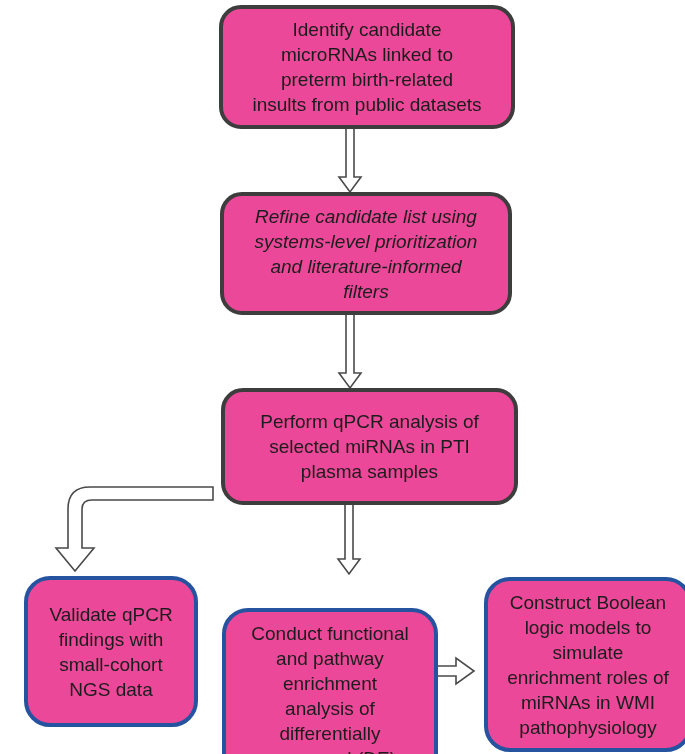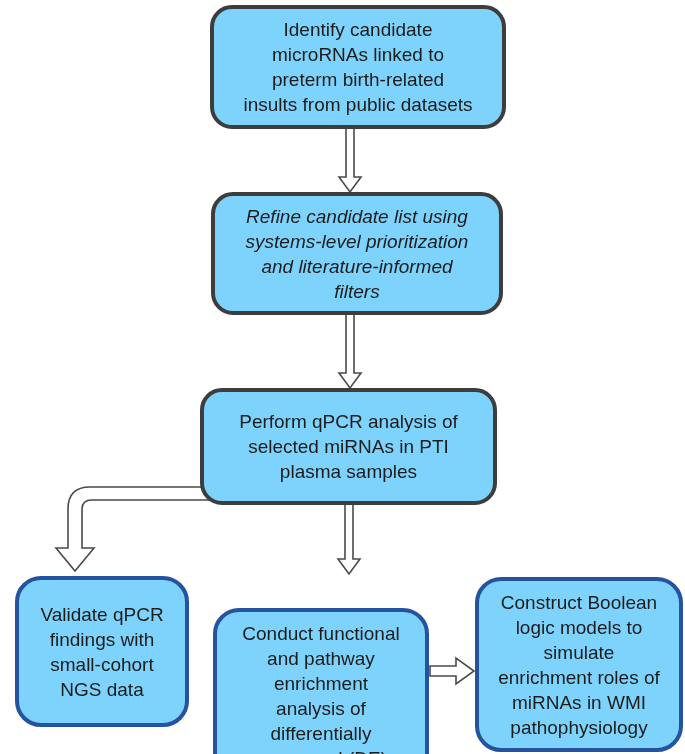--- a/index.html
+++ b/index.html
@@ -7,44 +7,45 @@
     position: relative;
     width: 685px;
     height: 754px;
     background: #ffffff;
     font-family: "Liberation Sans", sans-serif;
     overflow: hidden;
   }
   .node {
     position: absolute;
     box-sizing: border-box;
-    background: #7dd3fc;
+    background: #ec4899;
     display: flex;
     align-items: center;
     justify-content: center;
     text-align: center;
     z-index: 2;
+    margin-left: 9px;
   }
   .node .label {
     white-space: pre-line;
     color: #1c1c1c;
     font-size: 19px;
     line-height: 25px;
   }
   .node.gray {
     border: 4px solid #3d3d3d;
     border-radius: 22px;
   }
   .node.blue {
     border: 4px solid #26539f;
     border-radius: 26px;
   }
   #node-identify  { left: 210px; top: 5px;   width: 296px; height: 124px; }
   #node-refine    { left: 211px; top: 192px; width: 292px; height: 123px; font-style: italic; }
-  #node-qpcr      { left: 200px; top: 388px; width: 297px; height: 117px; }
+  #node-qpcr      { left: 212px; top: 388px; width: 297px; height: 117px; }
   #node-validate  { left: 15px;   top: 576px; width: 174px; height: 151px; }
   #node-enrich    { left: 213px; top: 608px; width: 216px; height: 175px; }
   #node-boolean   { left: 475px; top: 577px; width: 208px; height: 175px; }
   svg.arrows {
     position: absolute;
     left: 0; top: 0;
     width: 685px; height: 754px;
     z-index: 1;
   }
   svg.arrows path {

